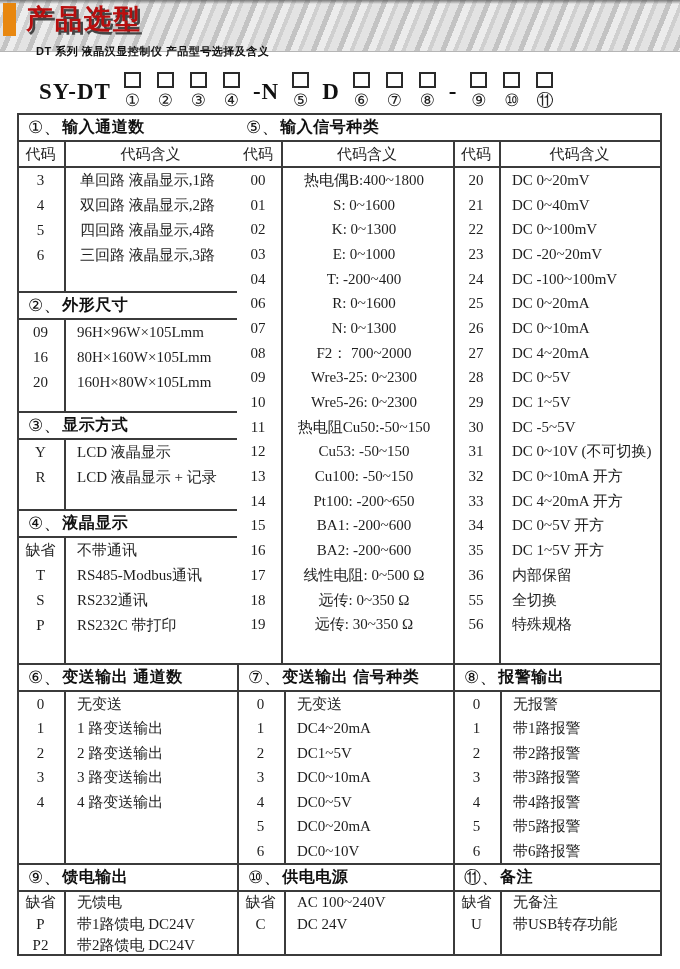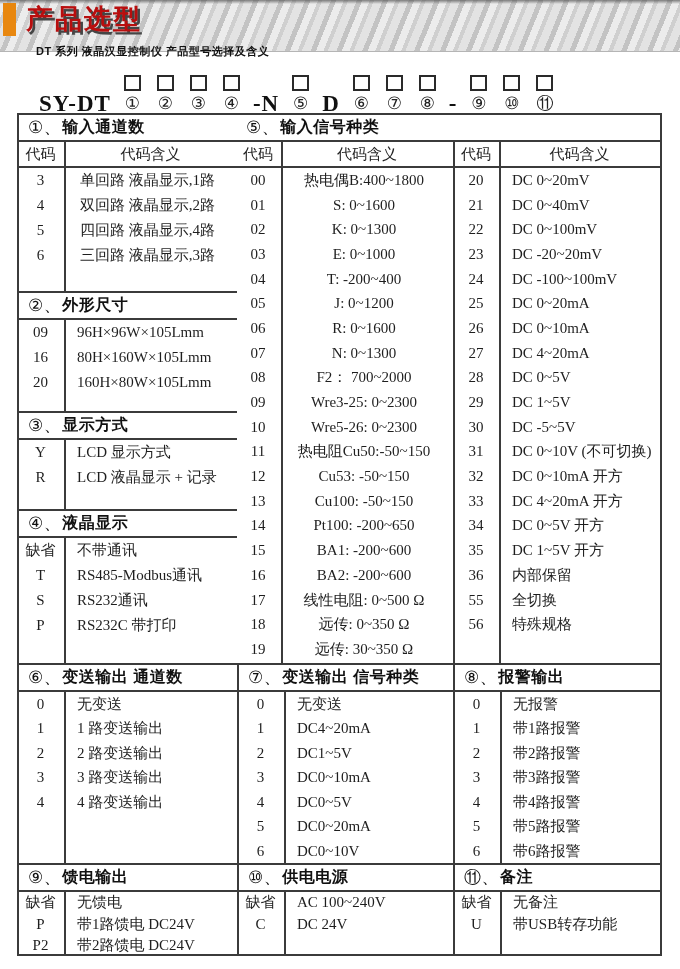--- a/index.html
+++ b/index.html
@@ -34,21 +34,21 @@
   
   .subtitle {
     position:absolute; left:36px; top:44px;
     font-family:"Liberation Sans","DejaVu Sans",sans-serif;
     font-weight:bold; font-size:11px; color:#111; letter-spacing:.5px;
   }
 
   
   .model-line {
     position:absolute; left:34px; top:69px; height:44px;
-    display:flex; align-items:flex-end;
+    display:flex; align-items:center;
   }
   .mtext {
     font-weight:bold; font-size:23px; line-height:19px; color:#111;
     padding:0 5px; letter-spacing:1px;
   }
   .munit { width:33px; display:flex; flex-direction:column; align-items:center; }
   .mbox { width:17px; height:16px; border:2px solid #2a2a2a; background:#fff; }
   .mnum { margin-top:4px; font-size:17px; line-height:18px; color:#222; }
 
   
@@ -216,21 +216,21 @@
         </div>
       </section>
     <section class="sec s3">
         <div class="sec-title">
           <span class="num">③、</span>
           <span class="ttl">显示方式</span>
         </div>
         <div class="sec-body">
           <div class="row">
             <span class="code">Y</span>
-            <span class="meaning">LCD 显示方式</span>
+            <span class="meaning">LCD 液晶显示</span>
           </div>
           <div class="row">
             <span class="code">R</span>
             <span class="meaning">LCD 液晶显示 + 记录</span>
           </div>
         </div>
       </section>
     <section class="sec s4">
         <div class="sec-title">
           <span class="num">④、</span>
@@ -281,24 +281,20 @@
           </div>
           <div class="row">
             <span class="code">03</span>
             <span class="meaning ctr">E: 0~1000</span>
           </div>
           <div class="row">
             <span class="code">04</span>
             <span class="meaning ctr">T: -200~400</span>
           </div>
           <div class="row">
-            <span class="code">05</span>
-            <span class="meaning ctr">J: 0~1200</span>
-          </div>
-          <div class="row">
             <span class="code">06</span>
             <span class="meaning ctr">R: 0~1600</span>
           </div>
           <div class="row">
             <span class="code">07</span>
             <span class="meaning ctr">N: 0~1300</span>
           </div>
           <div class="row">
             <span class="code">08</span>
             <span class="meaning ctr">F2： 700~2000</span>

